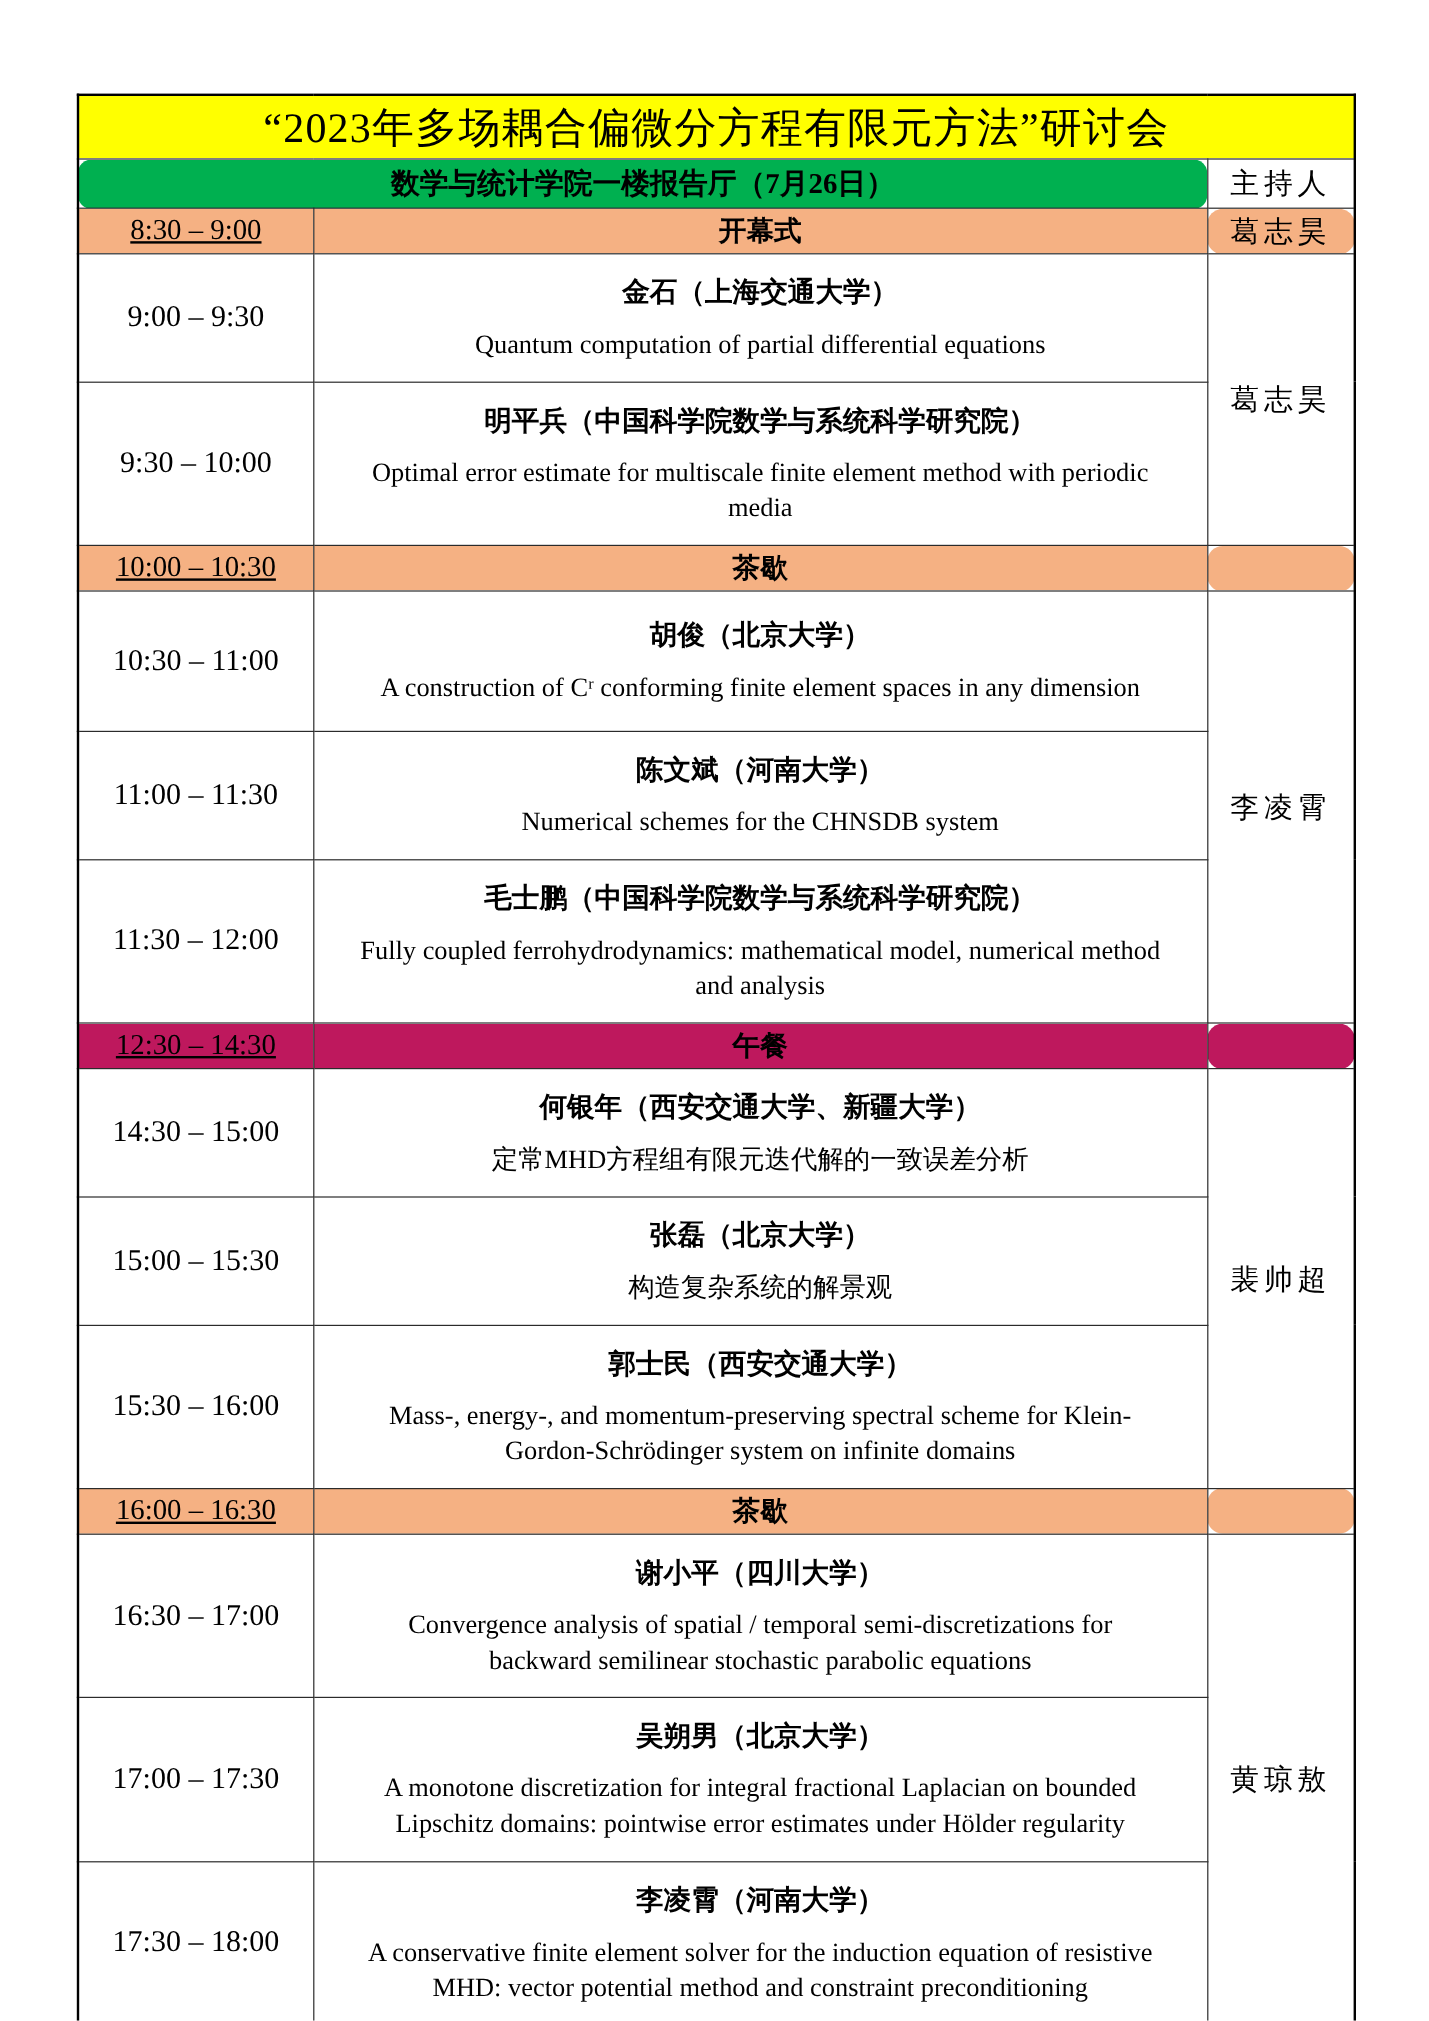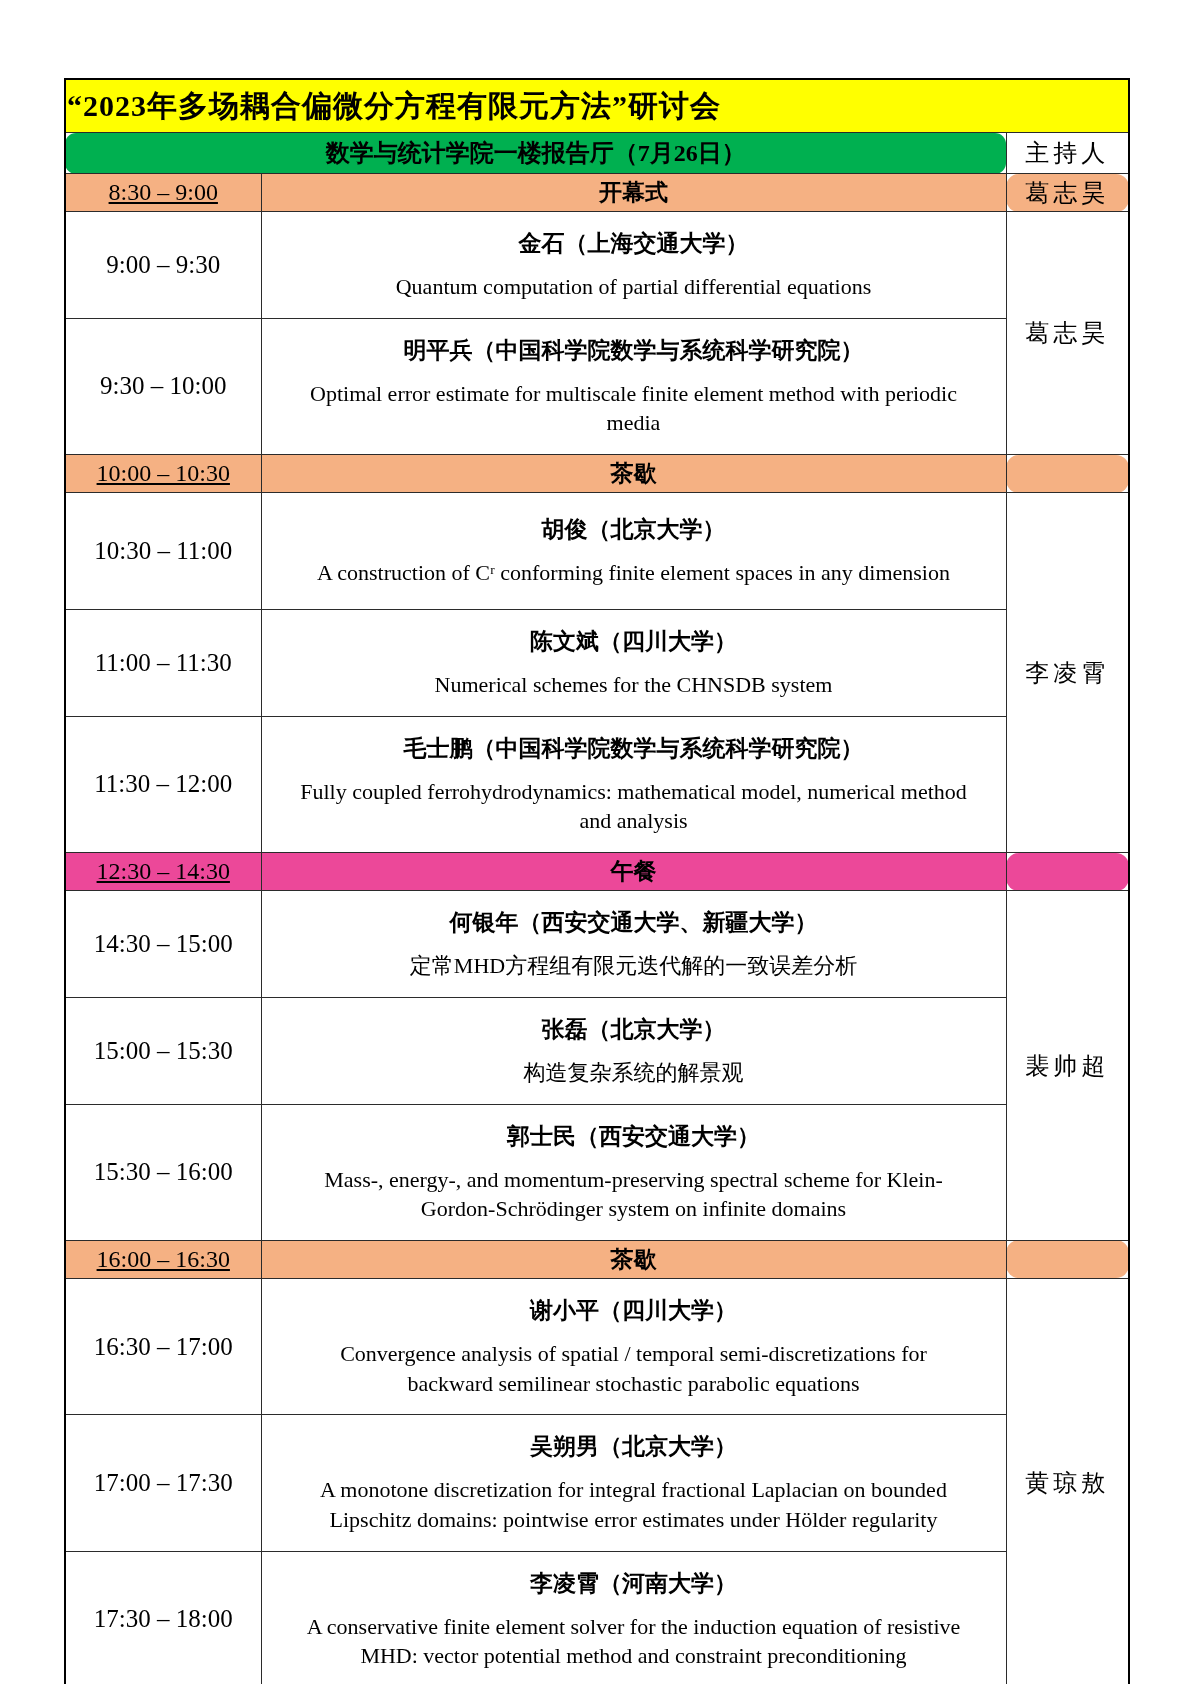--- a/index.html
+++ b/index.html
@@ -28,24 +28,24 @@
     border: 1.5px solid #2b2b2b;
   }
   table.sched {
     border: 2.5px solid #000000;
   }
   td { overflow: hidden; }
 
   .title-cell {
     height: 50px;
     background: #ffff00;
-    text-align: left;
-    vertical-align: middle;
-    font-weight: 700;
-    font-size: 30px;
+    text-align: center;
+    vertical-align: middle;
+    font-weight: 400;
+    font-size: 35px;
     letter-spacing: 1px;
   }
   .venue-cell {
     height: 38px;
     background: #00b050;
     text-align: center;
     vertical-align: middle;
     font-weight: 700;
     font-size: 24px;
     border-radius: 11px;
@@ -71,21 +71,21 @@
   }
   .chair-cell {
     text-align: center;
     vertical-align: middle;
     font-size: 24px;
     letter-spacing: 4px;
     background: #ffffff;
     border-radius: 13px;
   }
   tr.band-light > td { background: #f5b183; }
-  tr.band-dark  > td { background: #ec4899; }
+  tr.band-dark  > td { background: #be185d; }
   tr.band-light > .time-cell, tr.band-dark > .time-cell { font-size: 24px; text-decoration: underline; }
   .h38  { height: 38px; }
   .h90  { height: 90px; margin-left: 39px; }
   .h92  { height: 92px; }
   .h93  { height: 104px; }
   .h112 { height: 112px; }
   .h113 { height: 113px; }
   .h115 { height: 115px; }
   .h117 { height: 117px; }
   .h120 { height: 120px; }
@@ -176,21 +176,21 @@
           <div class="talk-title">A construction of  Cʳ conforming finite element spaces in any dimension</div>
         </div>
       </td>
       <td class="chair-cell" rowspan="3">李凌霄</td>
     </tr>
 
     <tr class="h92">
       <td class="time-cell">11:00 – 11:30</td>
       <td class="talk-cell">
         <div class="talk-wrap">
-          <div class="speaker">陈文斌（四川大学）</div>
+          <div class="speaker">陈文斌（河南大学）</div>
           <div class="talk-title">Numerical schemes for the CHNSDB system</div>
         </div>
       </td>
     </tr>
 
     <tr class="h113">
       <td class="time-cell">11:30 – 12:00</td>
       <td class="talk-cell">
         <div class="talk-wrap">
           <div class="speaker">毛士鹏（中国科学院数学与系统科学研究院）</div>

